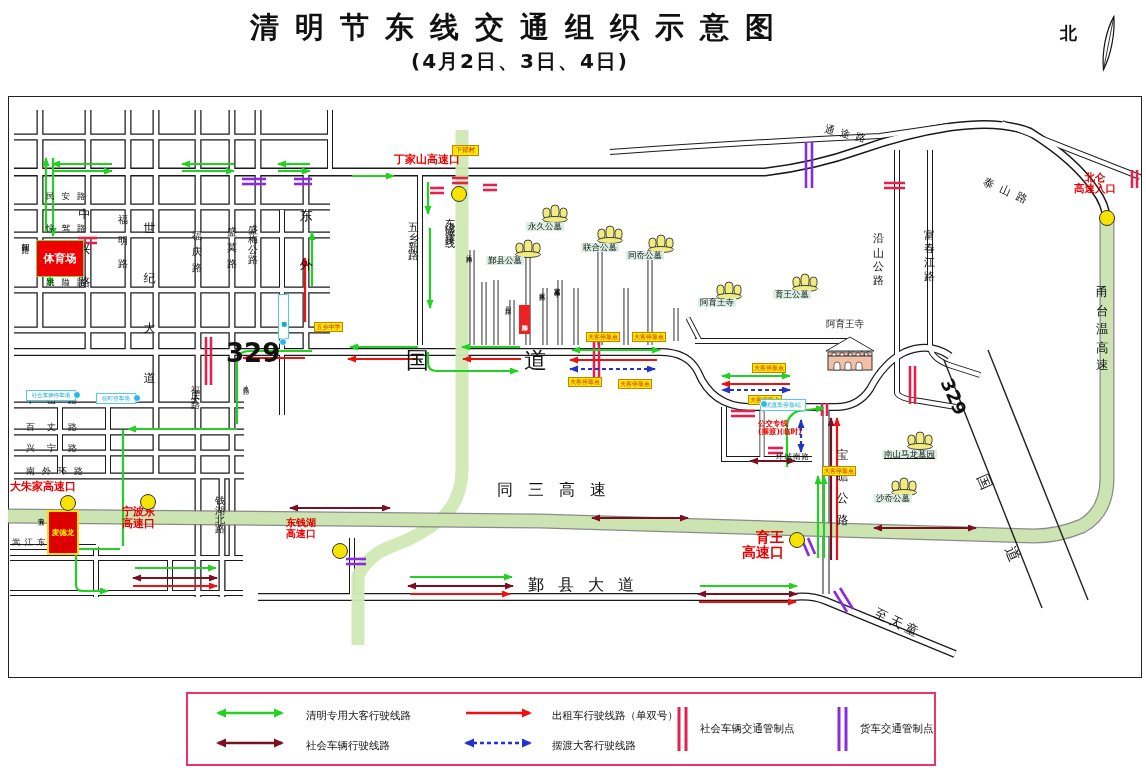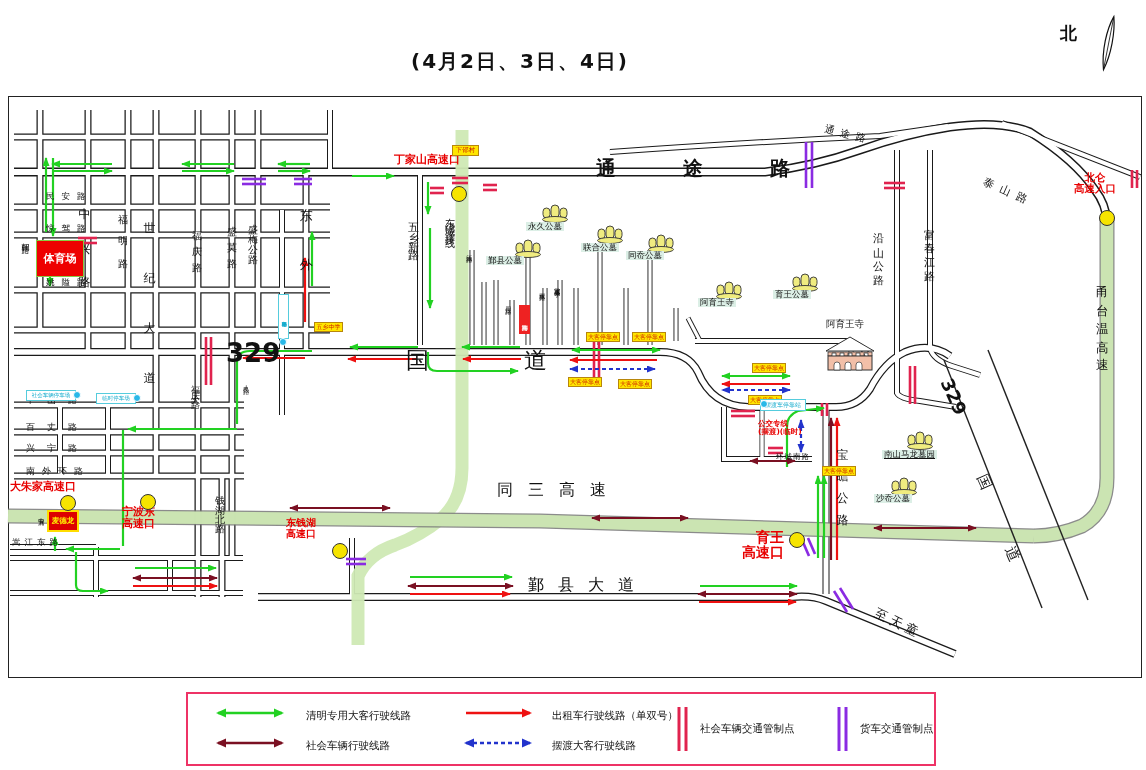--- a/index.html
+++ b/index.html
@@ -25,20 +25,21 @@
   #legend{position:absolute;left:186px;top:692px;width:750px;height:74px;
         border:2.5px solid #ee3366;box-sizing:border-box;background:#fff;}
   .lg-label{position:absolute;font-size:10.5px;white-space:nowrap;}
   .lg-glyph{position:absolute;}
 </style>
 </head>
 <body>
 
 <div id="page">
 
+  <div id="title">清明节东线交通组织示意图</div>
   <div id="subtitle">(4月2日、3日、4日)</div>
 
   <div id="compass">
     <span class="n">北</span>
     <svg width="34" height="64" style="position:absolute;left:26px;top:0">
       <g transform="translate(14,4) rotate(10,8,28)">
         <path d="M8,54 C3,36 4,14 9,0 C13,15 13,38 8,54 Z" fill="#fff" stroke="#111" stroke-width="1.2"></path>
         <path d="M9,1 L8,53" stroke="#111" stroke-width="0.8"></path>
       </g>
     </svg>
@@ -291,21 +292,20 @@
         <path d="M305,358 L243,358" fill="none" stroke="#ee1111" stroke-width="2.2" marker-end="url(#mr)"></path>
         <path d="M305,322 L305,258" fill="none" stroke="#ee1111" stroke-width="2.2" marker-end="url(#mr)"></path>
         <path d="M837,560 L837,418" fill="none" stroke="#ee1111" stroke-width="2.2" marker-end="url(#mr)"></path>
         <path d="M655,369 L570,369" fill="none" stroke="#2233cc" stroke-width="2.2" stroke-dasharray="4,3" marker-end="url(#mb)" marker-start="url(#mb)"></path>
         <path d="M790,390 L722,390" fill="none" stroke="#2233cc" stroke-width="2.2" stroke-dasharray="4,3" marker-end="url(#mb)" marker-start="url(#mb)"></path>
         <path d="M801,452 L801,420" fill="none" stroke="#2233cc" stroke-width="2.2" stroke-dasharray="4,3" marker-end="url(#mb)" marker-start="url(#mb)"></path>
       </g>
   </svg>
 
   <div id="labels">
-      <div class="lb" style="left: 596px; top: 158px; font-size: 20px; font-weight: 700; letter-spacing: 30px;">通  途  路</div>
       <div class="lb" style="left: 826px; top: 124px; font-size: 10px; letter-spacing: 6px; transform: rotate(14deg); transform-origin: 0px 0px;">通途路</div>
       <div class="lb" style="left: 986px; top: 176px; font-size: 11px; letter-spacing: 7px; transform: rotate(24deg); transform-origin: 0px 0px;">泰山路</div>
       <div class="lb" style="left: 226px; top: 340px; font-size: 26px; font-weight: 700;">329</div>
       <div class="lb" style="left: 406px; top: 348px; font-size: 23px;">国</div>
       <div class="lb" style="left: 524px; top: 348px; font-size: 23px;">道</div>
       <div class="lb" style="left: 497px; top: 482px; font-size: 16px; letter-spacing: 15px;">同三高速</div>
       <div class="lb" style="left: 528px; top: 577px; font-size: 16px; letter-spacing: 14px;">鄞县大道</div>
       <div class="lb" style="left: 878px; top: 606px; font-size: 13px; letter-spacing: 4px; transform: rotate(26deg); transform-origin: 0px 0px;">至天童</div>
       <div class="lb" style="left: 954px; top: 376px; font-size: 18px; font-weight: 700; transform: rotate(66deg); transform-origin: 0px 0px;">329</div>
       <div class="lb" style="left: 988px; top: 472px; font-size: 15px; transform: rotate(66deg); transform-origin: 0px 0px;">国</div>
@@ -347,21 +347,21 @@
       <div class="lb" style="left: 10px; top: 481px; font-size: 11px; font-weight: 700; color: rgb(232, 0, 0);">大朱家高速口</div>
       <div class="lb" style="left: 122px; top: 506px; font-size: 11px; font-weight: 700; color: rgb(232, 0, 0);">宁波东
 高速口</div>
       <div class="lb" style="left: 286px; top: 518px; font-size: 10px; font-weight: 700; color: rgb(232, 0, 0);">东钱湖
 高速口</div>
       <div class="lb" style="left: 742px; top: 530px; font-size: 14px; font-weight: 700; color: rgb(232, 0, 0); text-align: right;">育王
 高速口</div>
       <div class="lb" style="left: 758px; top: 420px; font-size: 7.5px; font-weight: 700; color: rgb(232, 0, 0);">公交专线
 (摆渡)(临时)</div>
       <div class="lb box" style="left: 36px; top: 240px; font-size: 11px; font-weight: 700; color: rgb(255, 255, 255); background: rgb(238, 0, 0); border: 1.5px solid rgb(136, 204, 68); width: 48px; height: 37px;">体育场</div>
-      <div class="lb box" style="left: 47px; top: 510px; font-size: 7.5px; font-weight: 700; color: rgb(255, 238, 0); background: rgb(221, 0, 0); border: 2px solid rgb(255, 221, 0); width: 32px; height: 22px;">麦德龙</div>
+      <div class="lb box" style="left: 47px; top: 510px; font-size: 7.5px; font-weight: 700; color: rgb(255, 238, 0); background: rgb(221, 0, 0); border: 2px solid rgb(255, 221, 0); width: 32px; height: 45px;">麦德龙</div>
       <div class="lb box" style="left: 519px; top: 305px; font-size: 6px; color: rgb(255, 255, 255); background: rgb(238, 34, 34); width: 11px; height: 29px; writing-mode: vertical-rl;">梅湖路</div>
       <div class="lb box" style="left: 452px; top: 145px; font-size: 6.5px; color: rgb(204, 34, 0); background: rgb(255, 230, 0); border: 1px solid rgb(184, 134, 11); width: 27px; height: 11px;">下邵村</div>
       <div class="lb box" style="left: 314px; top: 322px; font-size: 6px; color: rgb(204, 34, 0); background: rgb(255, 230, 0); border: 1px solid rgb(184, 134, 11); width: 29px; height: 10px;">五乡中学</div>
       <div class="lb box" style="left: 586px; top: 332px; font-size: 6px; color: rgb(204, 34, 0); background: rgb(255, 230, 0); border: 1px solid rgb(184, 134, 11); width: 34px; height: 10px;">大客停靠点</div>
       <div class="lb box" style="left: 632px; top: 332px; font-size: 6px; color: rgb(204, 34, 0); background: rgb(255, 230, 0); border: 1px solid rgb(184, 134, 11); width: 34px; height: 10px;">大客停靠点</div>
       <div class="lb box" style="left: 752px; top: 363px; font-size: 6px; color: rgb(204, 34, 0); background: rgb(255, 230, 0); border: 1px solid rgb(184, 134, 11); width: 34px; height: 10px;">大客停靠点</div>
       <div class="lb box" style="left: 568px; top: 377px; font-size: 6px; color: rgb(204, 34, 0); background: rgb(255, 230, 0); border: 1px solid rgb(184, 134, 11); width: 34px; height: 10px;">大客停靠点</div>
       <div class="lb box" style="left: 618px; top: 379px; font-size: 6px; color: rgb(204, 34, 0); background: rgb(255, 230, 0); border: 1px solid rgb(184, 134, 11); width: 34px; height: 10px;">大客停靠点</div>
       <div class="lb box" style="left: 748px; top: 395px; font-size: 6px; color: rgb(204, 34, 0); background: rgb(255, 230, 0); border: 1px solid rgb(184, 134, 11); width: 34px; height: 10px;">大客停靠点</div>
       <div class="lb box" style="left: 822px; top: 466px; font-size: 6px; color: rgb(204, 34, 0); background: rgb(255, 230, 0); border: 1px solid rgb(184, 134, 11); width: 34px; height: 10px;">大客停靠点</div>

